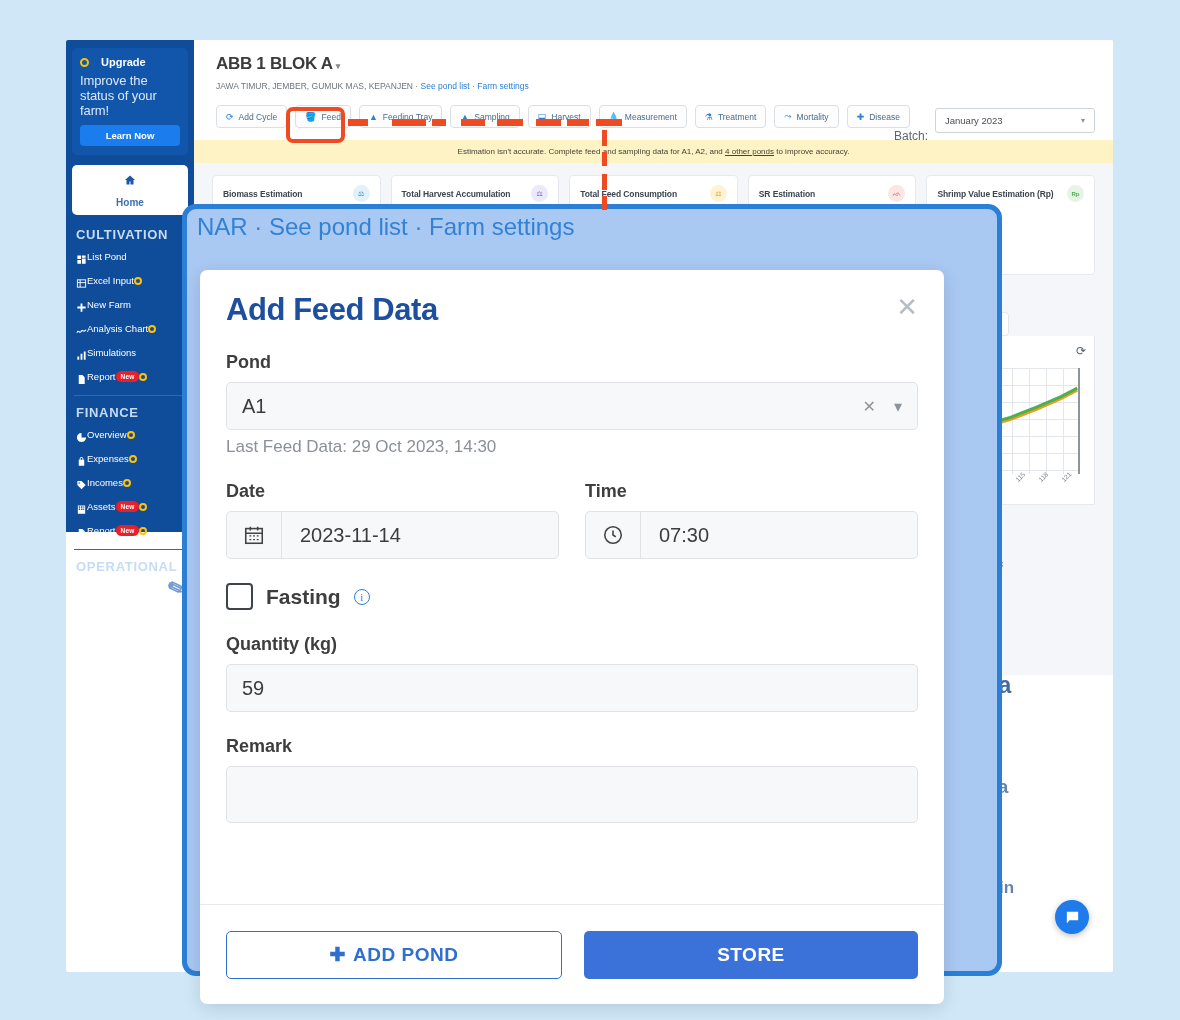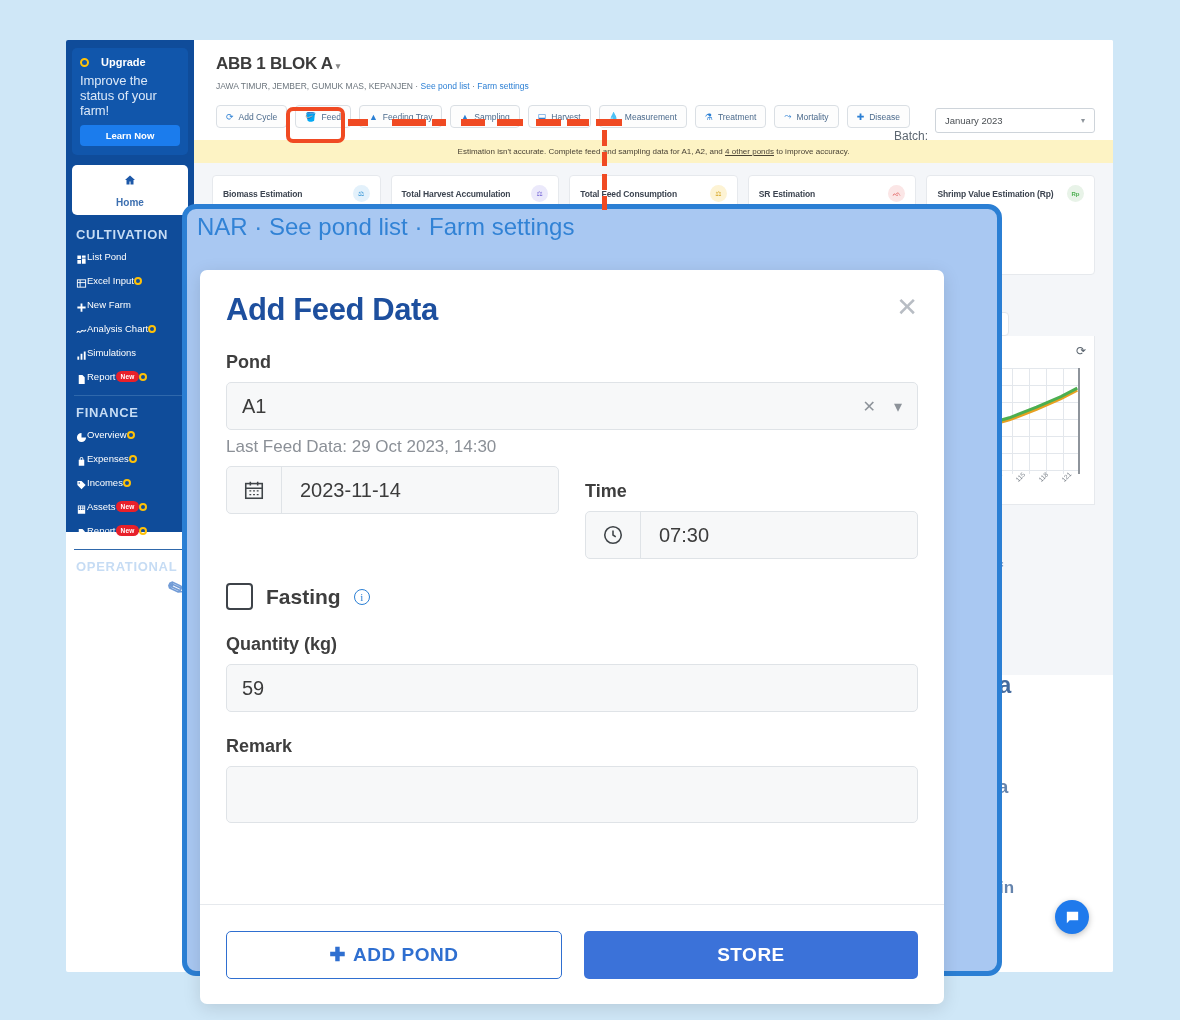--- a/index.html
+++ b/index.html
@@ -542,20 +542,21 @@
         <span>A1</span>
         <span class="sel-actions">
           <span>✕</span>
           <span>▾</span>
         </span>
       </div>
       <div class="hint">Last Feed Data: 29 Oct 2023, 14:30</div>
 
       <div class="row2">
         <div>
+          <div class="f-label">Date</div>
           <div class="f-box with-icon">
             <span class="ic-slot">
               <svg width="22" height="22" viewBox="0 0 24 24" fill="none" stroke="#3f4448" stroke-width="1.7">
                 <rect x="3" y="5" width="18" height="16"></rect>
                   <path d="M3 10h18M8 3v4M16 3v4"></path>
                 <path d="M7 13h2M11 13h2M15 13h2M7 17h2M11 17h2M15 17h2" stroke-width="1.3"></path>
               </svg>
             </span>
             <span class="val">2023-11-14</span>
           </div>

